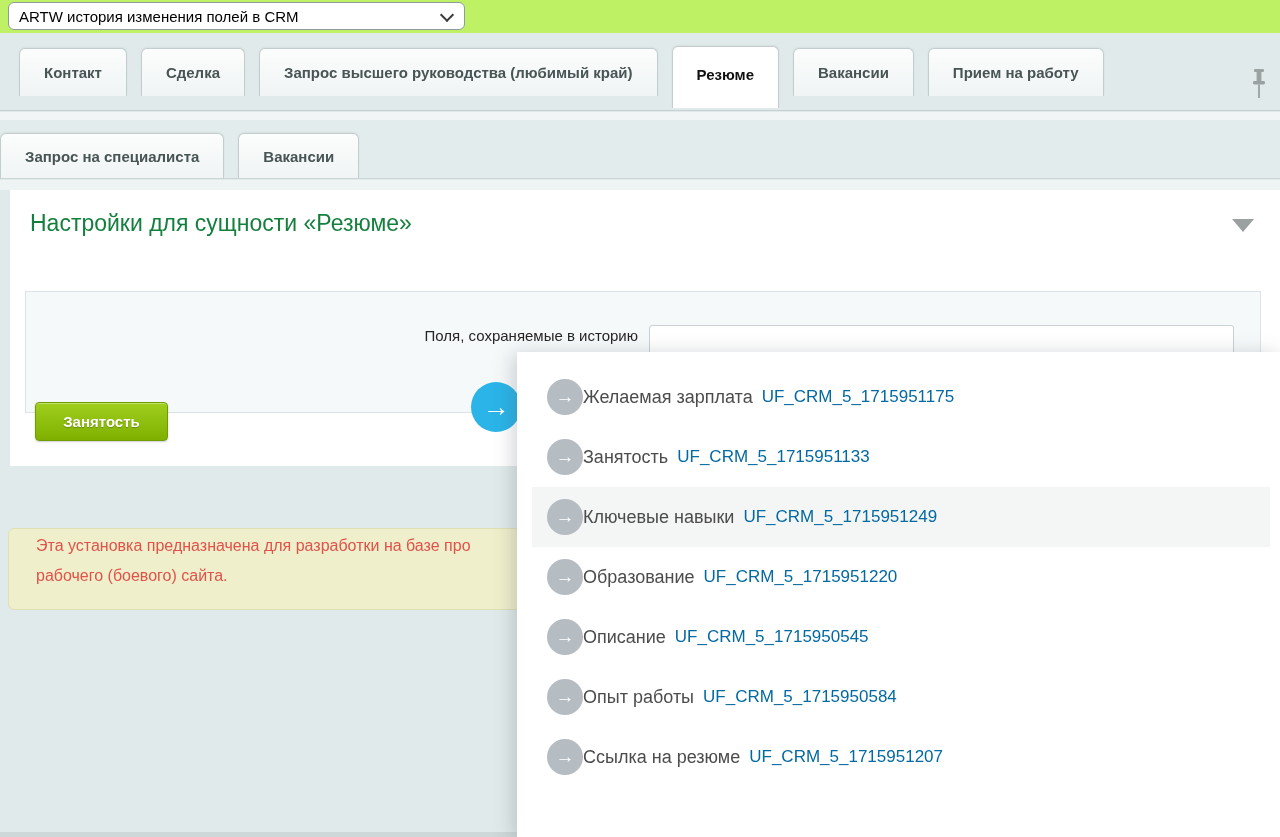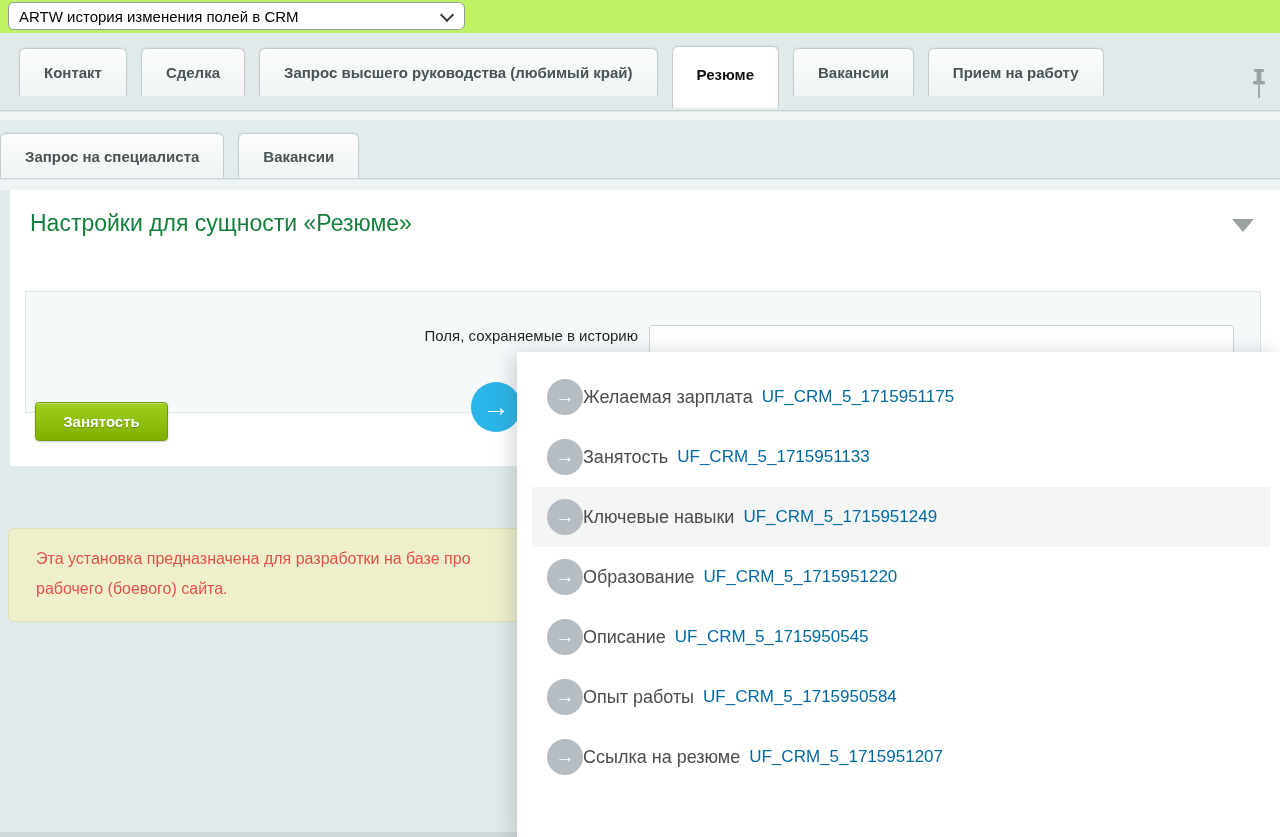--- a/index.html
+++ b/index.html
@@ -46,22 +46,22 @@
     font-size:15px;padding:0 10px;}
   .save-btn{position:absolute;left:25px;top:212px;width:133px;height:39px;
     background:linear-gradient(#a0cf1e,#7fb000);border:1px solid #6f9d00;border-radius:4px;
     color:#fff;font-weight:bold;font-size:15px;font-family:"Liberation Sans",sans-serif;
     text-shadow:0 1px 1px rgba(0,0,0,.25);
     box-shadow:0 1px 2px rgba(0,0,0,.2), inset 0 1px 0 rgba(255,255,255,.35);cursor:pointer;}
   .pointer-btn{position:absolute;left:471px;top:382px;width:50px;height:50px;border-radius:50%;
     background:#2ab4e8;color:#fff;font-size:27px;font-weight:bold;text-align:center;line-height:49px;
     border:none;z-index:10;cursor:pointer;}
   
-  .warning{position:absolute;left:8px;top:528px;width:620px;height:94px;background:#efefcb;
-    border:1px solid #e0e0b4;border-radius:6px;box-sizing:border-box;padding:15px 0 0 27px;overflow:hidden;}
+  .warning{position:absolute;left:8px;top:528px;width:620px;height:82px;background:#efefcb;
+    border:1px solid #e0e0b4;border-radius:6px;box-sizing:border-box;padding:2px 0 0 27px;overflow:hidden;}
   .warning div{font-size:16px;line-height:30px;color:#e0524a;white-space:nowrap;}
   .bottom-strip{position:absolute;left:0;bottom:0;width:517px;height:5px;background:#ced8d8;}
   
   .overlay{position:absolute;left:517px;top:352px;width:763px;height:485px;background:#fff;
     box-shadow:-4px 2px 18px rgba(70,80,90,.25);z-index:50;padding-top:15px;box-sizing:border-box;}
   .item{height:60px;display:flex;align-items:center;margin:0 10px 0 15px;padding-left:15px;cursor:pointer;}
   .item.highlighted{background:#f4f5f5;}
   .item-icon{width:36px;height:36px;border-radius:50%;background:#b5bcc2;color:#fff;font-size:19px;
     font-weight:bold;line-height:36px;text-align:center;flex:0 0 auto;}
   .item-label{font-size:18px;color:#4c4c4c;white-space:nowrap;}

